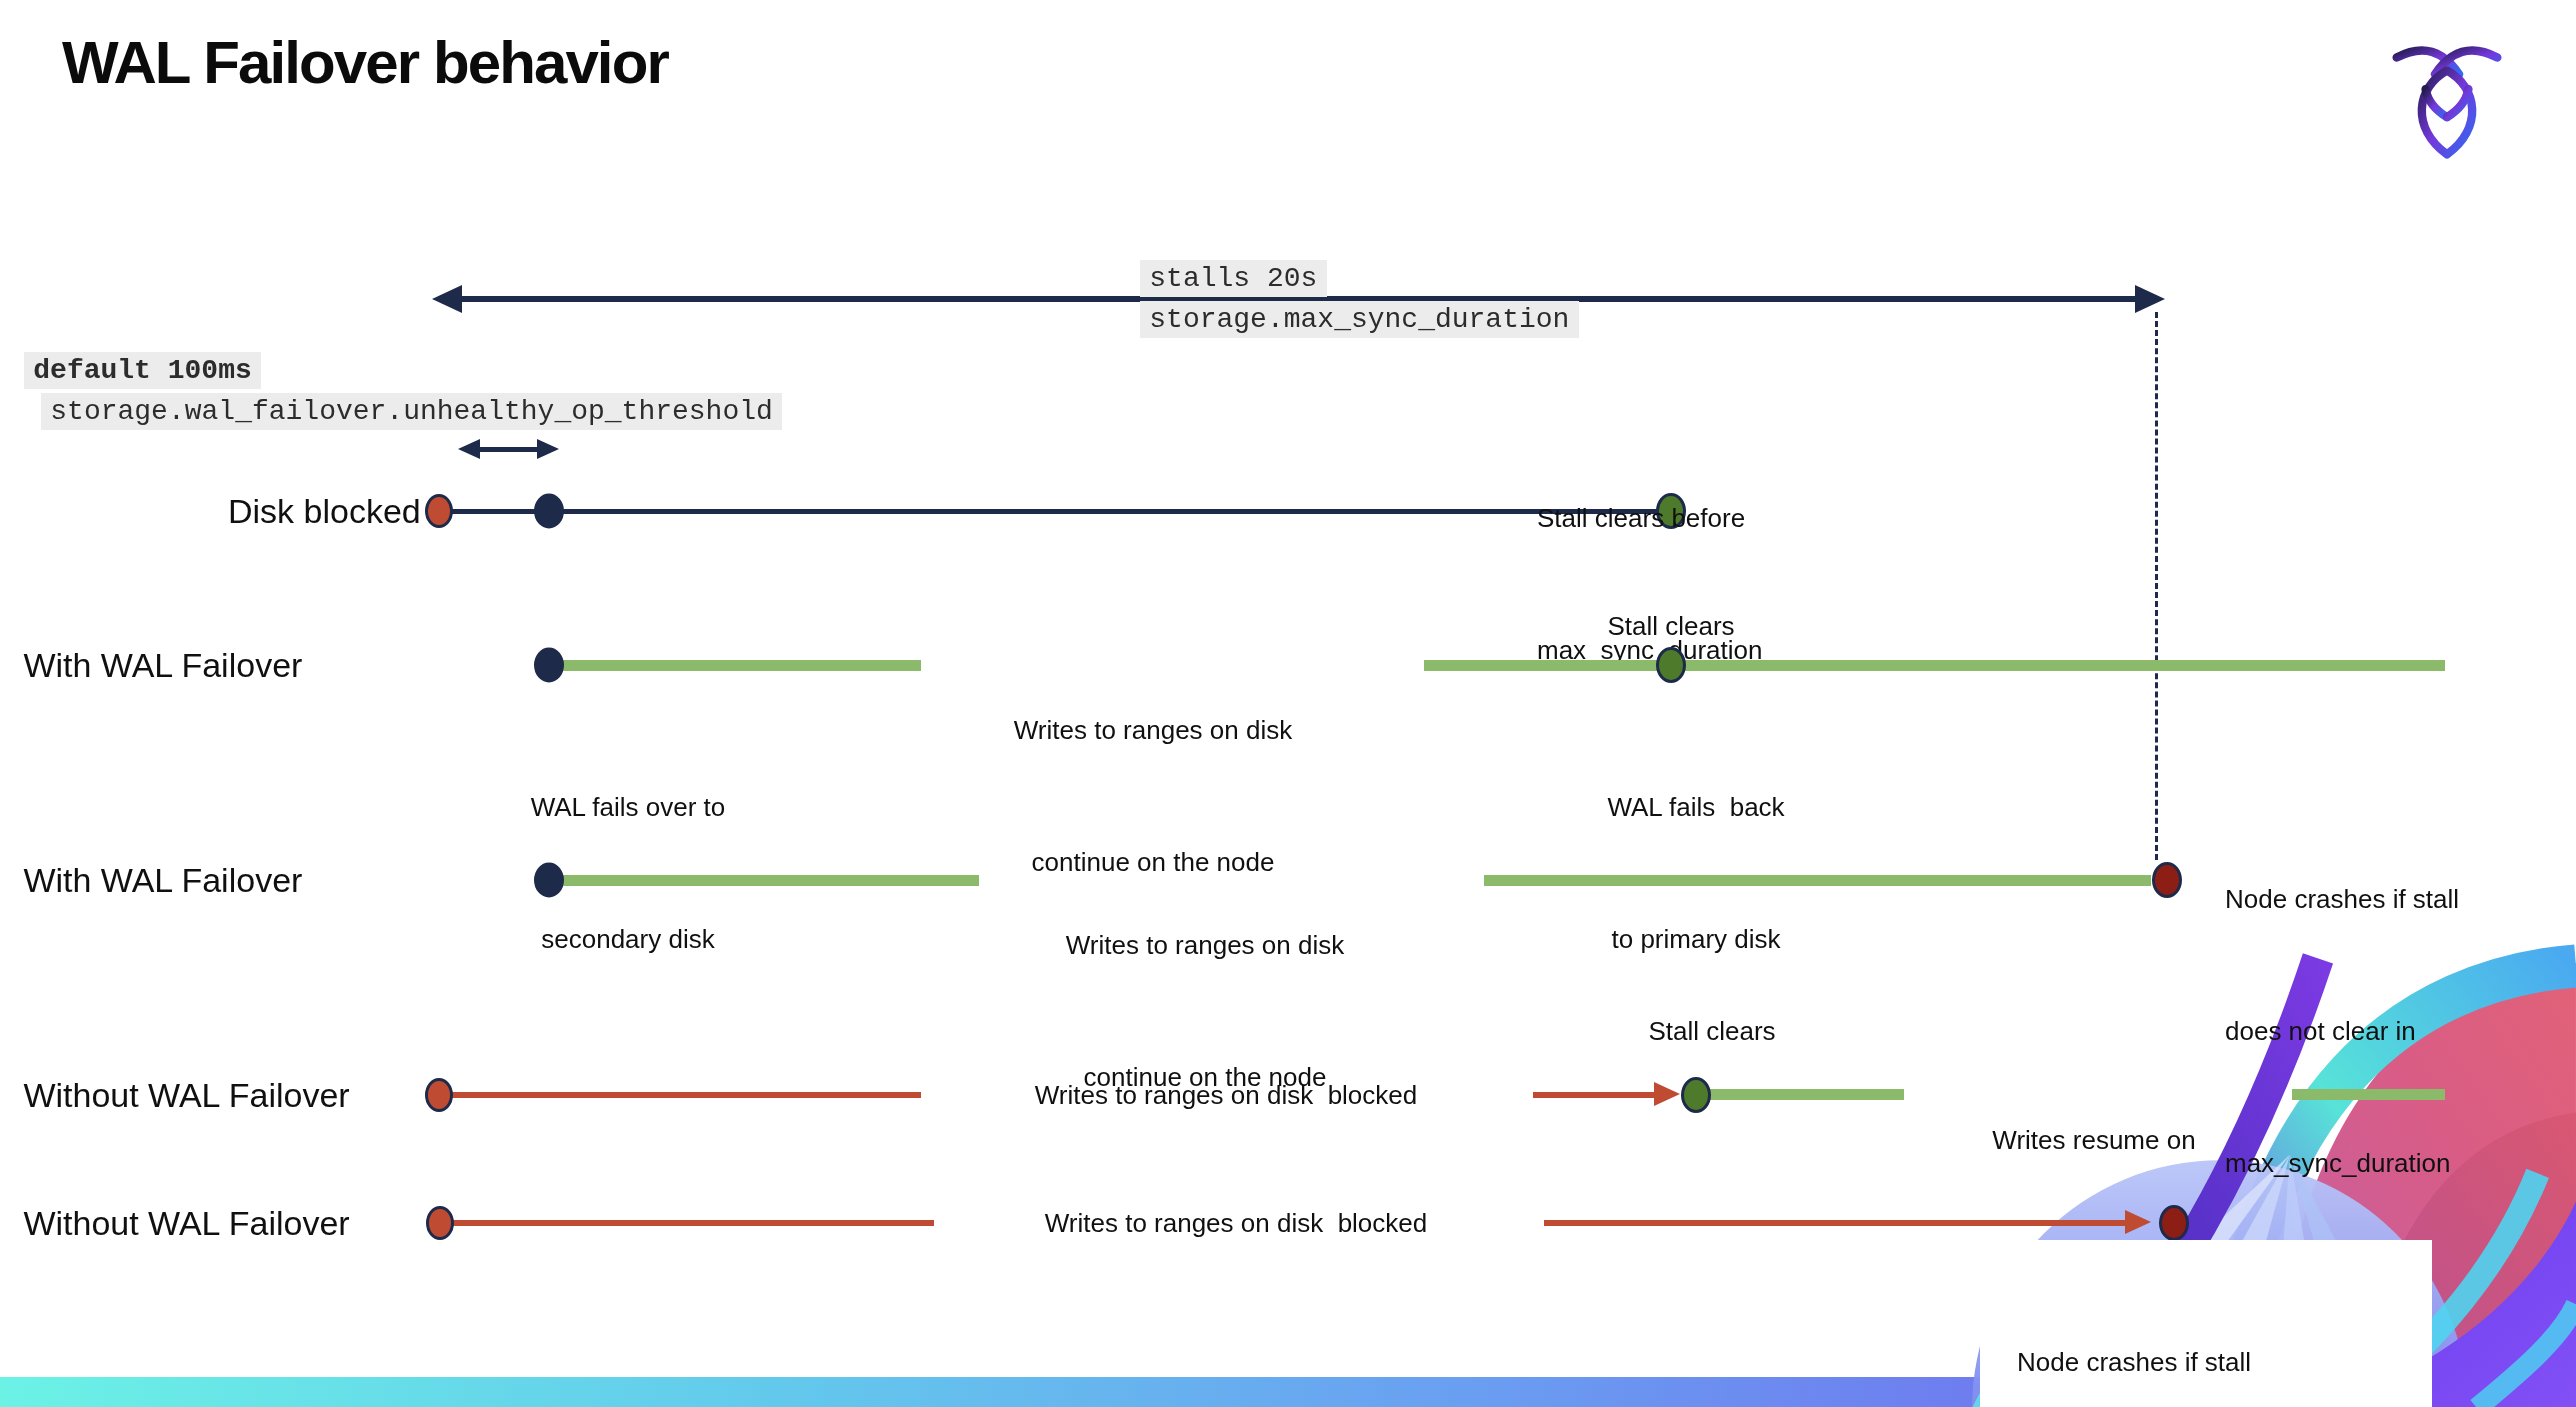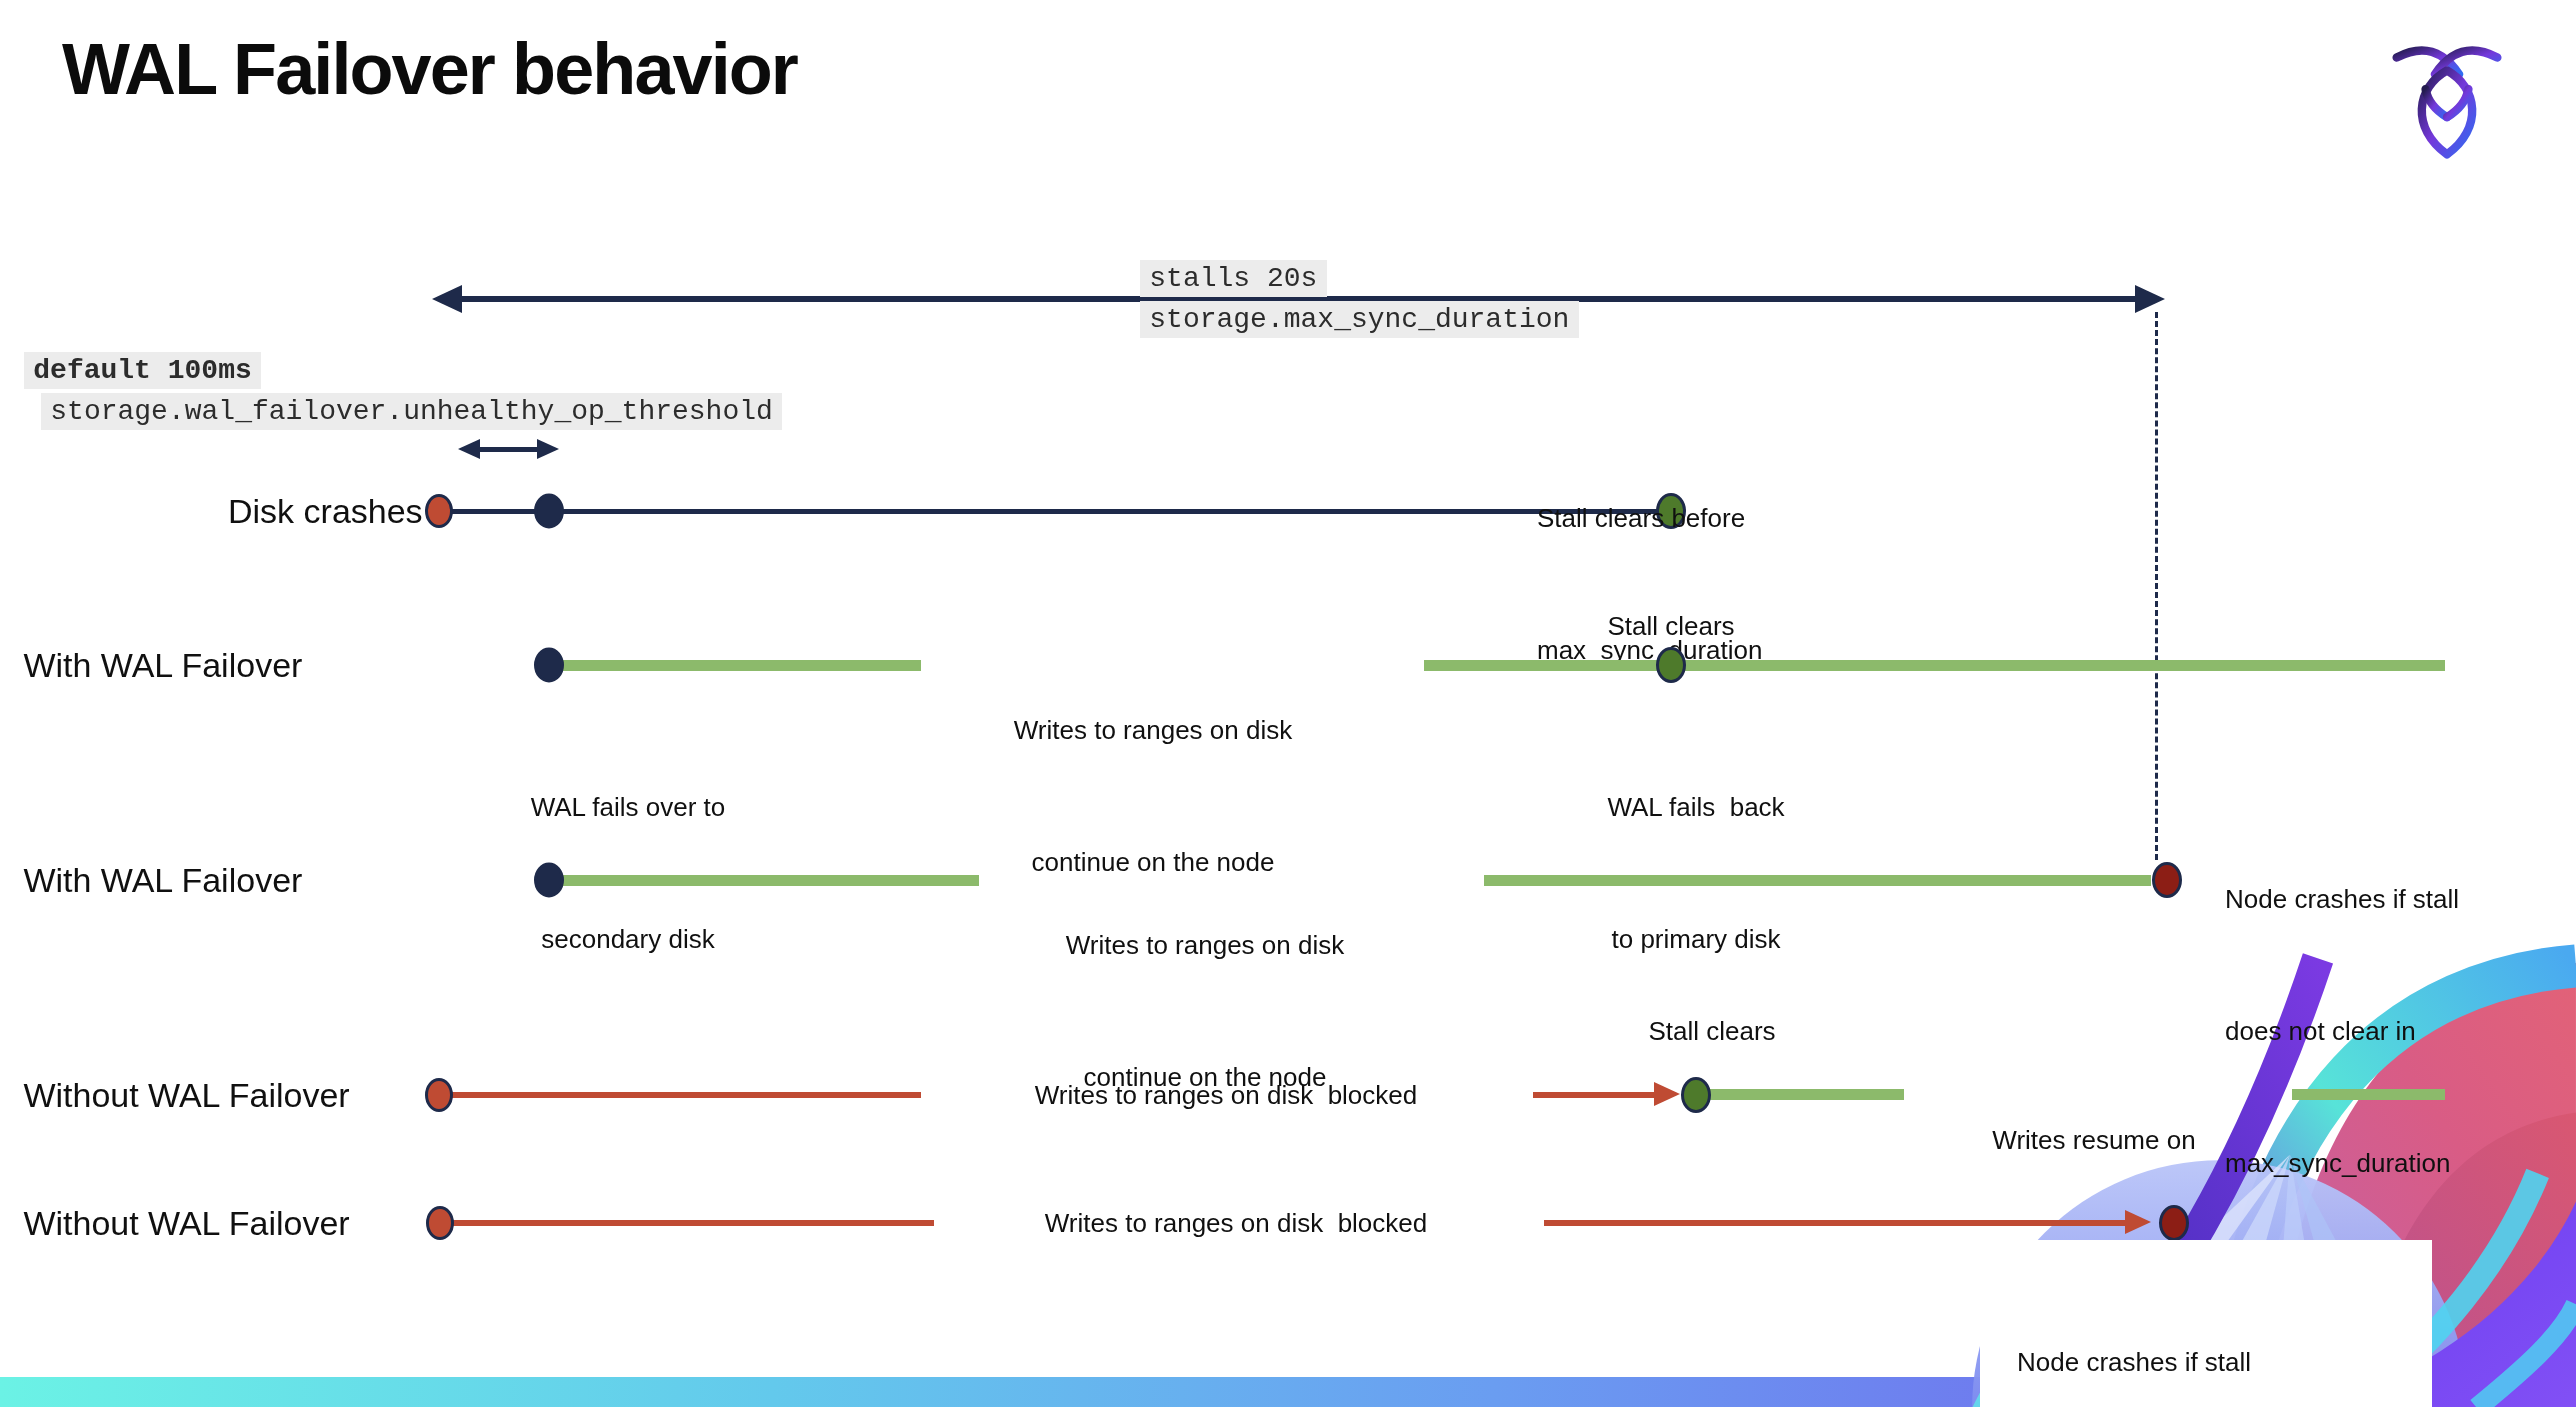--- a/index.html
+++ b/index.html
@@ -1,20 +1,20 @@
 <!DOCTYPE html>
 <html style="--navy: #1e2a4a; --red_line: #bf4b33; --dark_red: #8c1e15; --green_line: #8cba6b; --green_dot: #4e7a2b; --label_bg: #ececec; --bar_start: #6bf2e5; --bar_end: #7b57ee;font-size:15px"><head>
 <meta charset="utf-8">
 <style>
   html,body{margin:0;padding:0;background:#ffffff;}
   .slide{position:relative;width:2576px;height:1408px;background:#fff;overflow:hidden;
          font-family:"Liberation Sans",sans-serif;color:#111;}
   .abs{position:absolute;}
   
-  .title{left:62px;top:28px;font-size:72px;font-weight:800;letter-spacing:-1.9px;color:#0b0b0b;z-index:2;}
+  .title{left:62px;top:28px;font-size:60px;font-weight:800;letter-spacing:-1.9px;color:#0b0b0b;z-index:2;}
   
   .mono{font-family:"Liberation Mono","DejaVu Sans Mono",monospace;font-size:28px;color:#2c2c2c;
         background:var(--label_bg);padding:2.8px 9.3px;white-space:pre;z-index:2;}
   
   .ann{font-size:26px;line-height:44px;color:#101010;white-space:pre;z-index:2;}
   .ctr{transform:translateX(-50%);text-align:center;}
   .row-label{font-size:34px;color:#101010;transform:translateY(-50%);z-index:2;white-space:pre;}
   
   .hline{height:4.7px;background:var(--navy);z-index:2;}
   .arrowline{height:5.6px;background:var(--navy);z-index:2;}
@@ -122,21 +122,21 @@
   <div class="abs mono" style="left:1140px;top:301px;">storage.max_sync_duration</div>
 
   <div class="abs dashv" style="left:2155px;top:312px;height:548px;"></div>
 
   <div class="abs mono" style="left:24px;top:352px;font-weight:bold;">default 100ms</div>
   <div class="abs mono" style="left:41px;top:393px;">storage.wal_failover.unhealthy_op_threshold</div>
   <div class="abs hline" style="left:473px;top:447px;width:71px;"></div>
   <div class="abs ah ah-left-sm" style="left:458px;top:439px;"></div>
   <div class="abs ah ah-right-sm" style="left:537px;top:439px;"></div>
 
-  <div class="abs row-label" style="left:228px;top:511px;">Disk crashes</div>
+  <div class="abs row-label" style="left:228px;top:511px;">Disk blocked</div>
   <div class="abs hline" style="left:439px;top:509px;width:1232px;"></div>
   <div class="abs dot dot-red" style="left:439px;top:511px;"></div>
   <div class="abs dot dot-navy" style="left:549px;top:511px;"></div>
   <div class="abs dot dot-green" style="left:1671px;top:511px;"></div>
   <div class="abs ann" style="left:1537px;top:408px;">
     <div>Stall clears before</div>
     <div>max_sync_duration</div>
   </div>
 
   <div class="abs row-label" style="left:23.4px;top:665px;">With WAL Failover</div>

